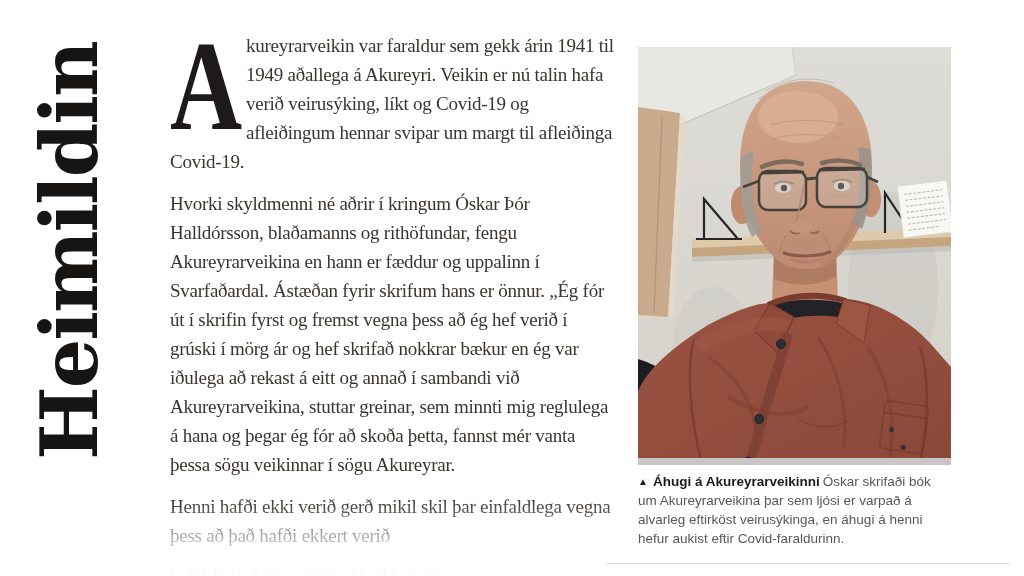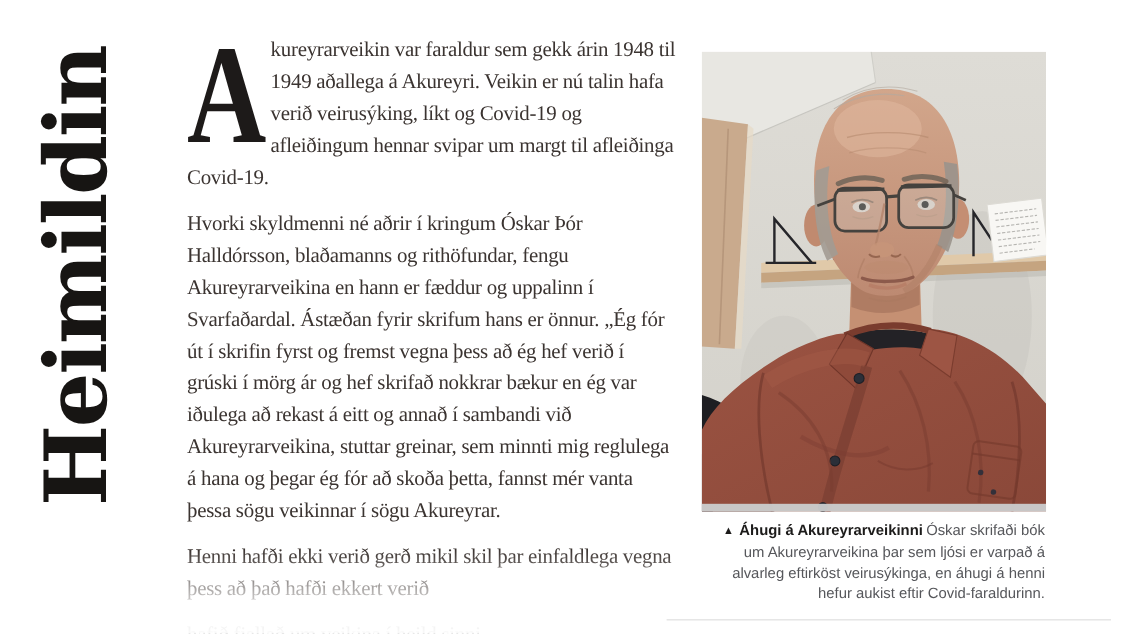--- a/index.html
+++ b/index.html
@@ -24,37 +24,37 @@
   
   .fade{position:absolute;left:158px;top:500px;width:468px;height:76px;pointer-events:none;
         background:linear-gradient(to bottom,rgba(255,255,255,0) 0%,rgba(255,255,255,.68) 55%,rgba(255,255,255,.95) 100%);}
 
   
   .photo{position:absolute;left:638px;top:47px;width:313px;height:418px;margin:0;padding:0;}
   .photo svg{display:block;}
 
   
   .caption{position:absolute;left:638px;top:472px;width:312px;
-           font-family:"Liberation Sans",sans-serif;font-size:13.5px;line-height:19px;color:#56575b;text-align:right;}
+           font-family:"Liberation Sans",sans-serif;font-size:13.5px;line-height:19px;color:#56575b;}
   .caption .tri{color:#1c1b1a;font-size:10px;margin-right:5px;vertical-align:1px;}
   .caption .kicker{font-weight:700;color:#1c1b1a;}
   .caption .capText{margin-left:3px;}
 
   
   .rule{position:absolute;left:606px;top:563px;width:404px;height:1px;background:#dcdcdc;}
 </style>
 </head>
 <body>
 
 <div class="page">
 
   <div class="logo">Heimildin</div>
 
   <div class="article">
-    <p><span class="dropcap">A</span><span>kureyrarveikin var faraldur sem gekk árin 1948 til 1949 aðallega á Akureyri. Veikin er nú talin hafa verið veirusýking, líkt og Covid-19 og afleiðingum hennar svipar um margt til afleiðinga Covid-19.</span></p>
+    <p><span class="dropcap">A</span><span>kureyrarveikin var faraldur sem gekk árin 1941 til 1949 aðallega á Akureyri. Veikin er nú talin hafa verið veirusýking, líkt og Covid-19 og afleiðingum hennar svipar um margt til afleiðinga Covid-19.</span></p>
     <p>Hvorki skyldmenni né aðrir í kringum Óskar Þór Halldórsson, blaðamanns og rithöfundar, fengu Akureyrarveikina en hann er fæddur og uppalinn í Svarfaðardal. Ástæðan fyrir skrifum hans er önnur. „Ég fór út í skrifin fyrst og fremst vegna þess að ég hef verið í grúski í mörg ár og hef skrifað nokkrar bækur en ég var iðulega að rekast á eitt og annað í sambandi við Akureyrarveikina, stuttar greinar, sem minnti mig reglulega á hana og þegar ég fór að skoða þetta, fannst mér vanta þessa sögu veikinnar í sögu Akureyrar.</p>
     <p>Henni hafði ekki verið gerð mikil skil þar einfaldlega vegna þess að það hafði ekkert verið</p>
     <p class="cutoff">hafið fjallað um veikina í heild sinni</p>
   </div>
 
   <figure class="photo">
     <svg width="313" height="418" viewBox="0 0 313 418" xmlns="http://www.w3.org/2000/svg">
       <defs>
         <linearGradient id="wallg" x1="0" y1="0" x2="0" y2="1">
           <stop offset="0" stop-color="#dedcd6"></stop>

